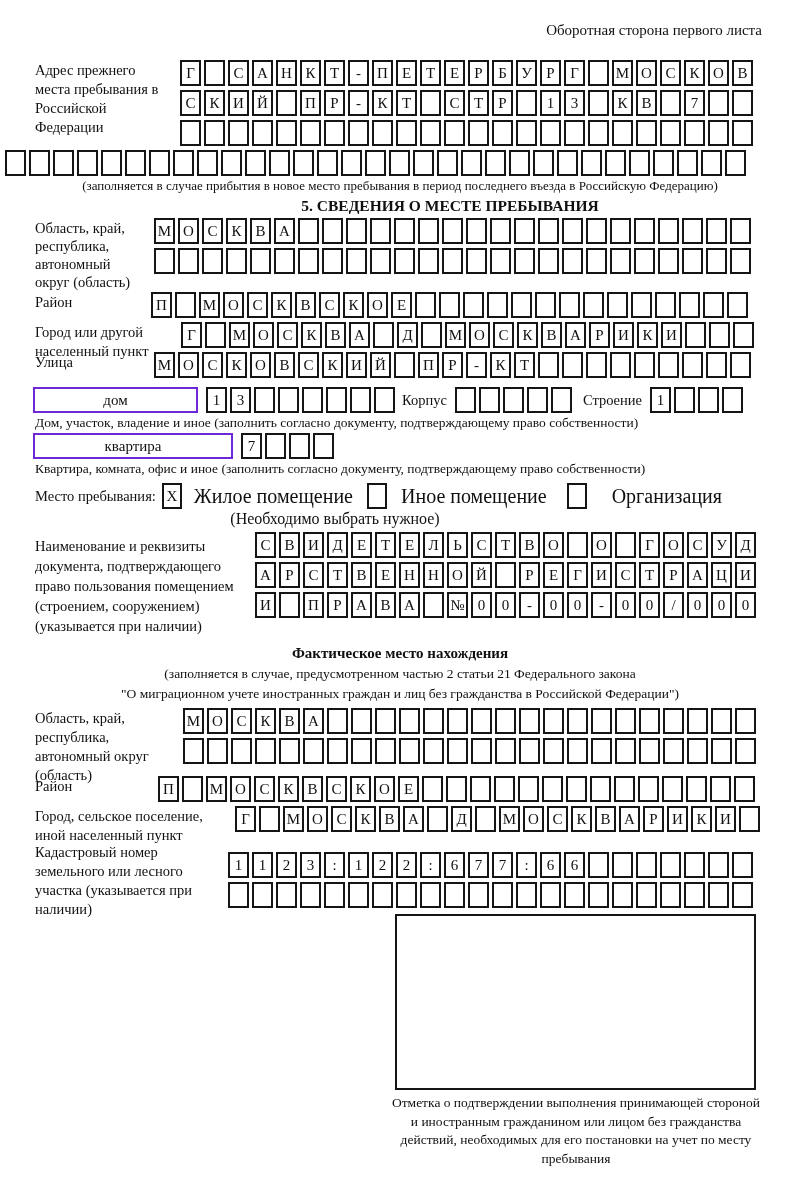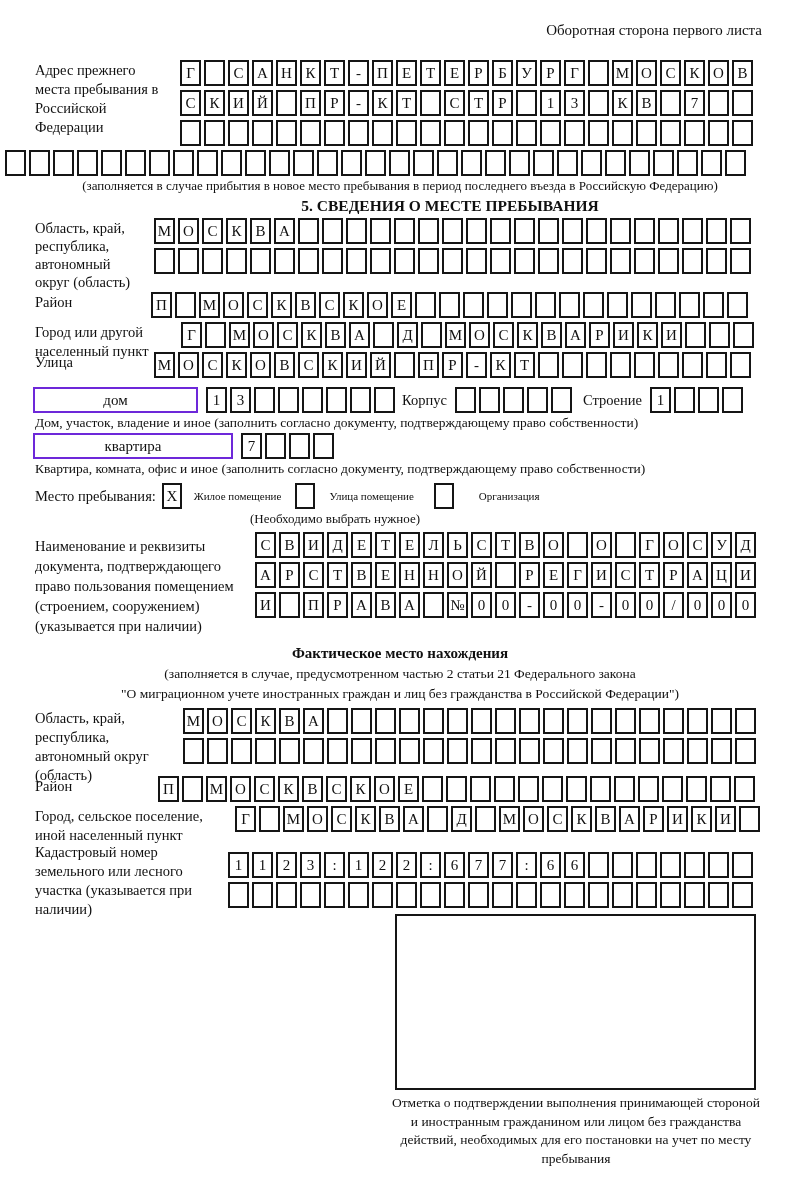--- a/index.html
+++ b/index.html
@@ -24,26 +24,26 @@
   .sec-title{margin-top:3px;padding-left:100px;text-align:center;font-weight:bold;font-size:15.5px;line-height:18px;}
   .fact-title{margin-top:26px;text-align:center;font-weight:bold;font-size:15px;line-height:18px;}
   .houserow{display:flex;align-items:flex-start;}
   .widebox{
     box-sizing:border-box;height:26px;border:2px solid #6d28d9;
     display:flex;align-items:center;justify-content:center;font-size:15px;
   }
   .inline-label{font-size:14.5px;line-height:26px;}
   .stayrow{display:flex;align-items:flex-start;padding-left:35px;height:26px;margin-top:6px;}
   .stay-label{font-size:14.5px;line-height:26px;}
-  .stay-opt{font-size:11px;line-height:26px;}
+  .stay-opt{font-size:20px;line-height:26px;}
   .checkbox{
     box-sizing:border-box;flex:0 0 20px;width:20px;height:26px;border:2px solid #151515;
     display:inline-flex;align-items:center;justify-content:center;font-size:15px;
   }
-  .stay-note{margin-top:2px;width:670px;text-align:center;font-size:13px;line-height:15px;}
+  .stay-note{margin-top:2px;width:670px;text-align:center;font-size:16px;line-height:15px;}
   .fact-notes{margin-top:2px;text-align:center;font-size:13.5px;line-height:20px;}
   .stamp-box{box-sizing:border-box;margin:6px 0 0 395px;width:361px;height:176px;border:2px solid #151515;}
   .stamp-caption{margin:4px 0 0 390px;width:372px;text-align:center;font-size:13.5px;line-height:18.5px;}
 </style>
 </head>
 <body>
 
 <div class="page">
 
   <div class="top-note">Оборотная сторона первого листа</div>
@@ -359,21 +359,21 @@
         <span class="cell"></span>
       </div>
   </div>
   <div class="note-left" style="margin-top:2px;">Квартира, комната, офис и иное (заполнить согласно документу, подтверждающему право собственности)</div>
 
   <div class="stayrow">
     <span class="stay-label">Место пребывания:</span>
     <span class="checkbox" style="margin-left:6px;">X</span>
     <span class="stay-opt" style="margin-left:12px;">Жилое помещение</span>
     <span class="checkbox" style="margin-left:14px;"></span>
-    <span class="stay-opt" style="margin-left:14px;">Улица помещение</span>
+    <span class="stay-opt" style="margin-left:14px;">Иное помещение</span>
     <span class="checkbox" style="margin-left:20px;"></span>
     <span class="stay-opt" style="margin-left:25px;">Организация</span>
   </div>
   <div class="stay-note">(Необходимо выбрать нужное)</div>
 
   <div class="frow" style="margin-top:6px;">
     <div class="flabel" style="width:212px;top:4px;line-height:20px;">Наименование и реквизиты документа, подтверждающего право пользования помещением (строением, сооружением) (указывается при наличии)</div>
     <div class="cellcol" style="margin-left:255px;">
       <div class="cellrow">
           <span class="cell">С</span>

